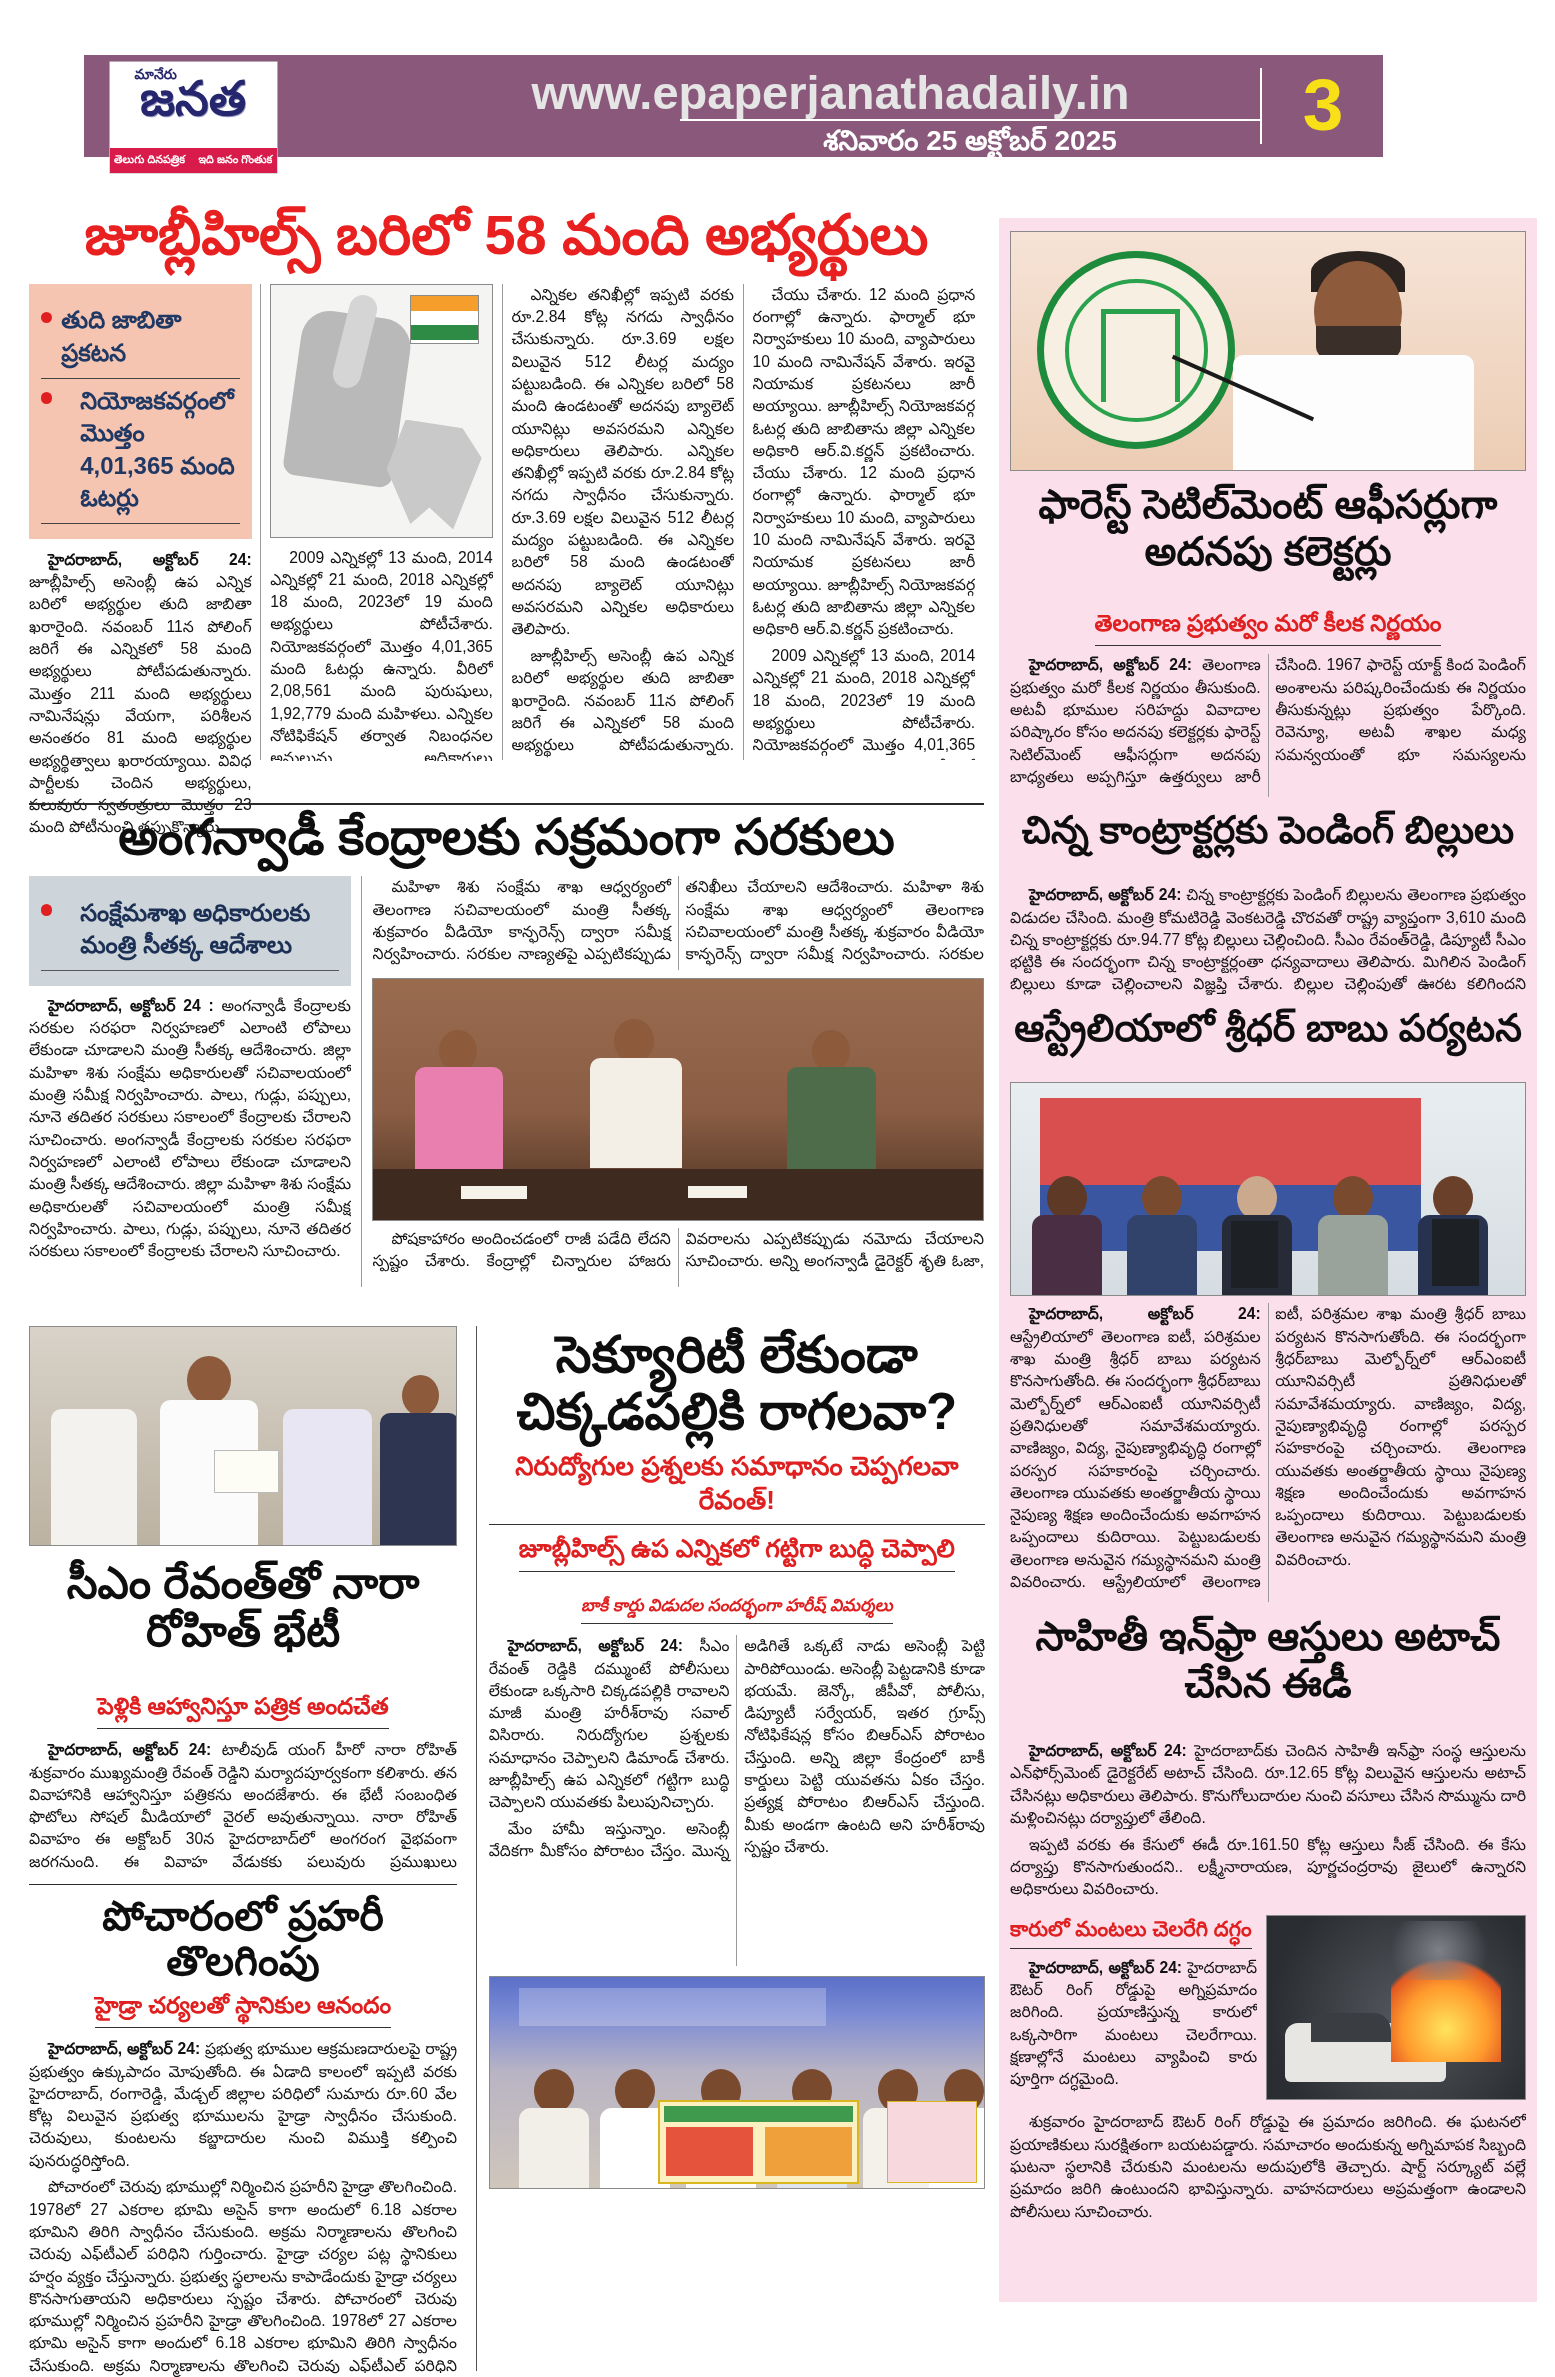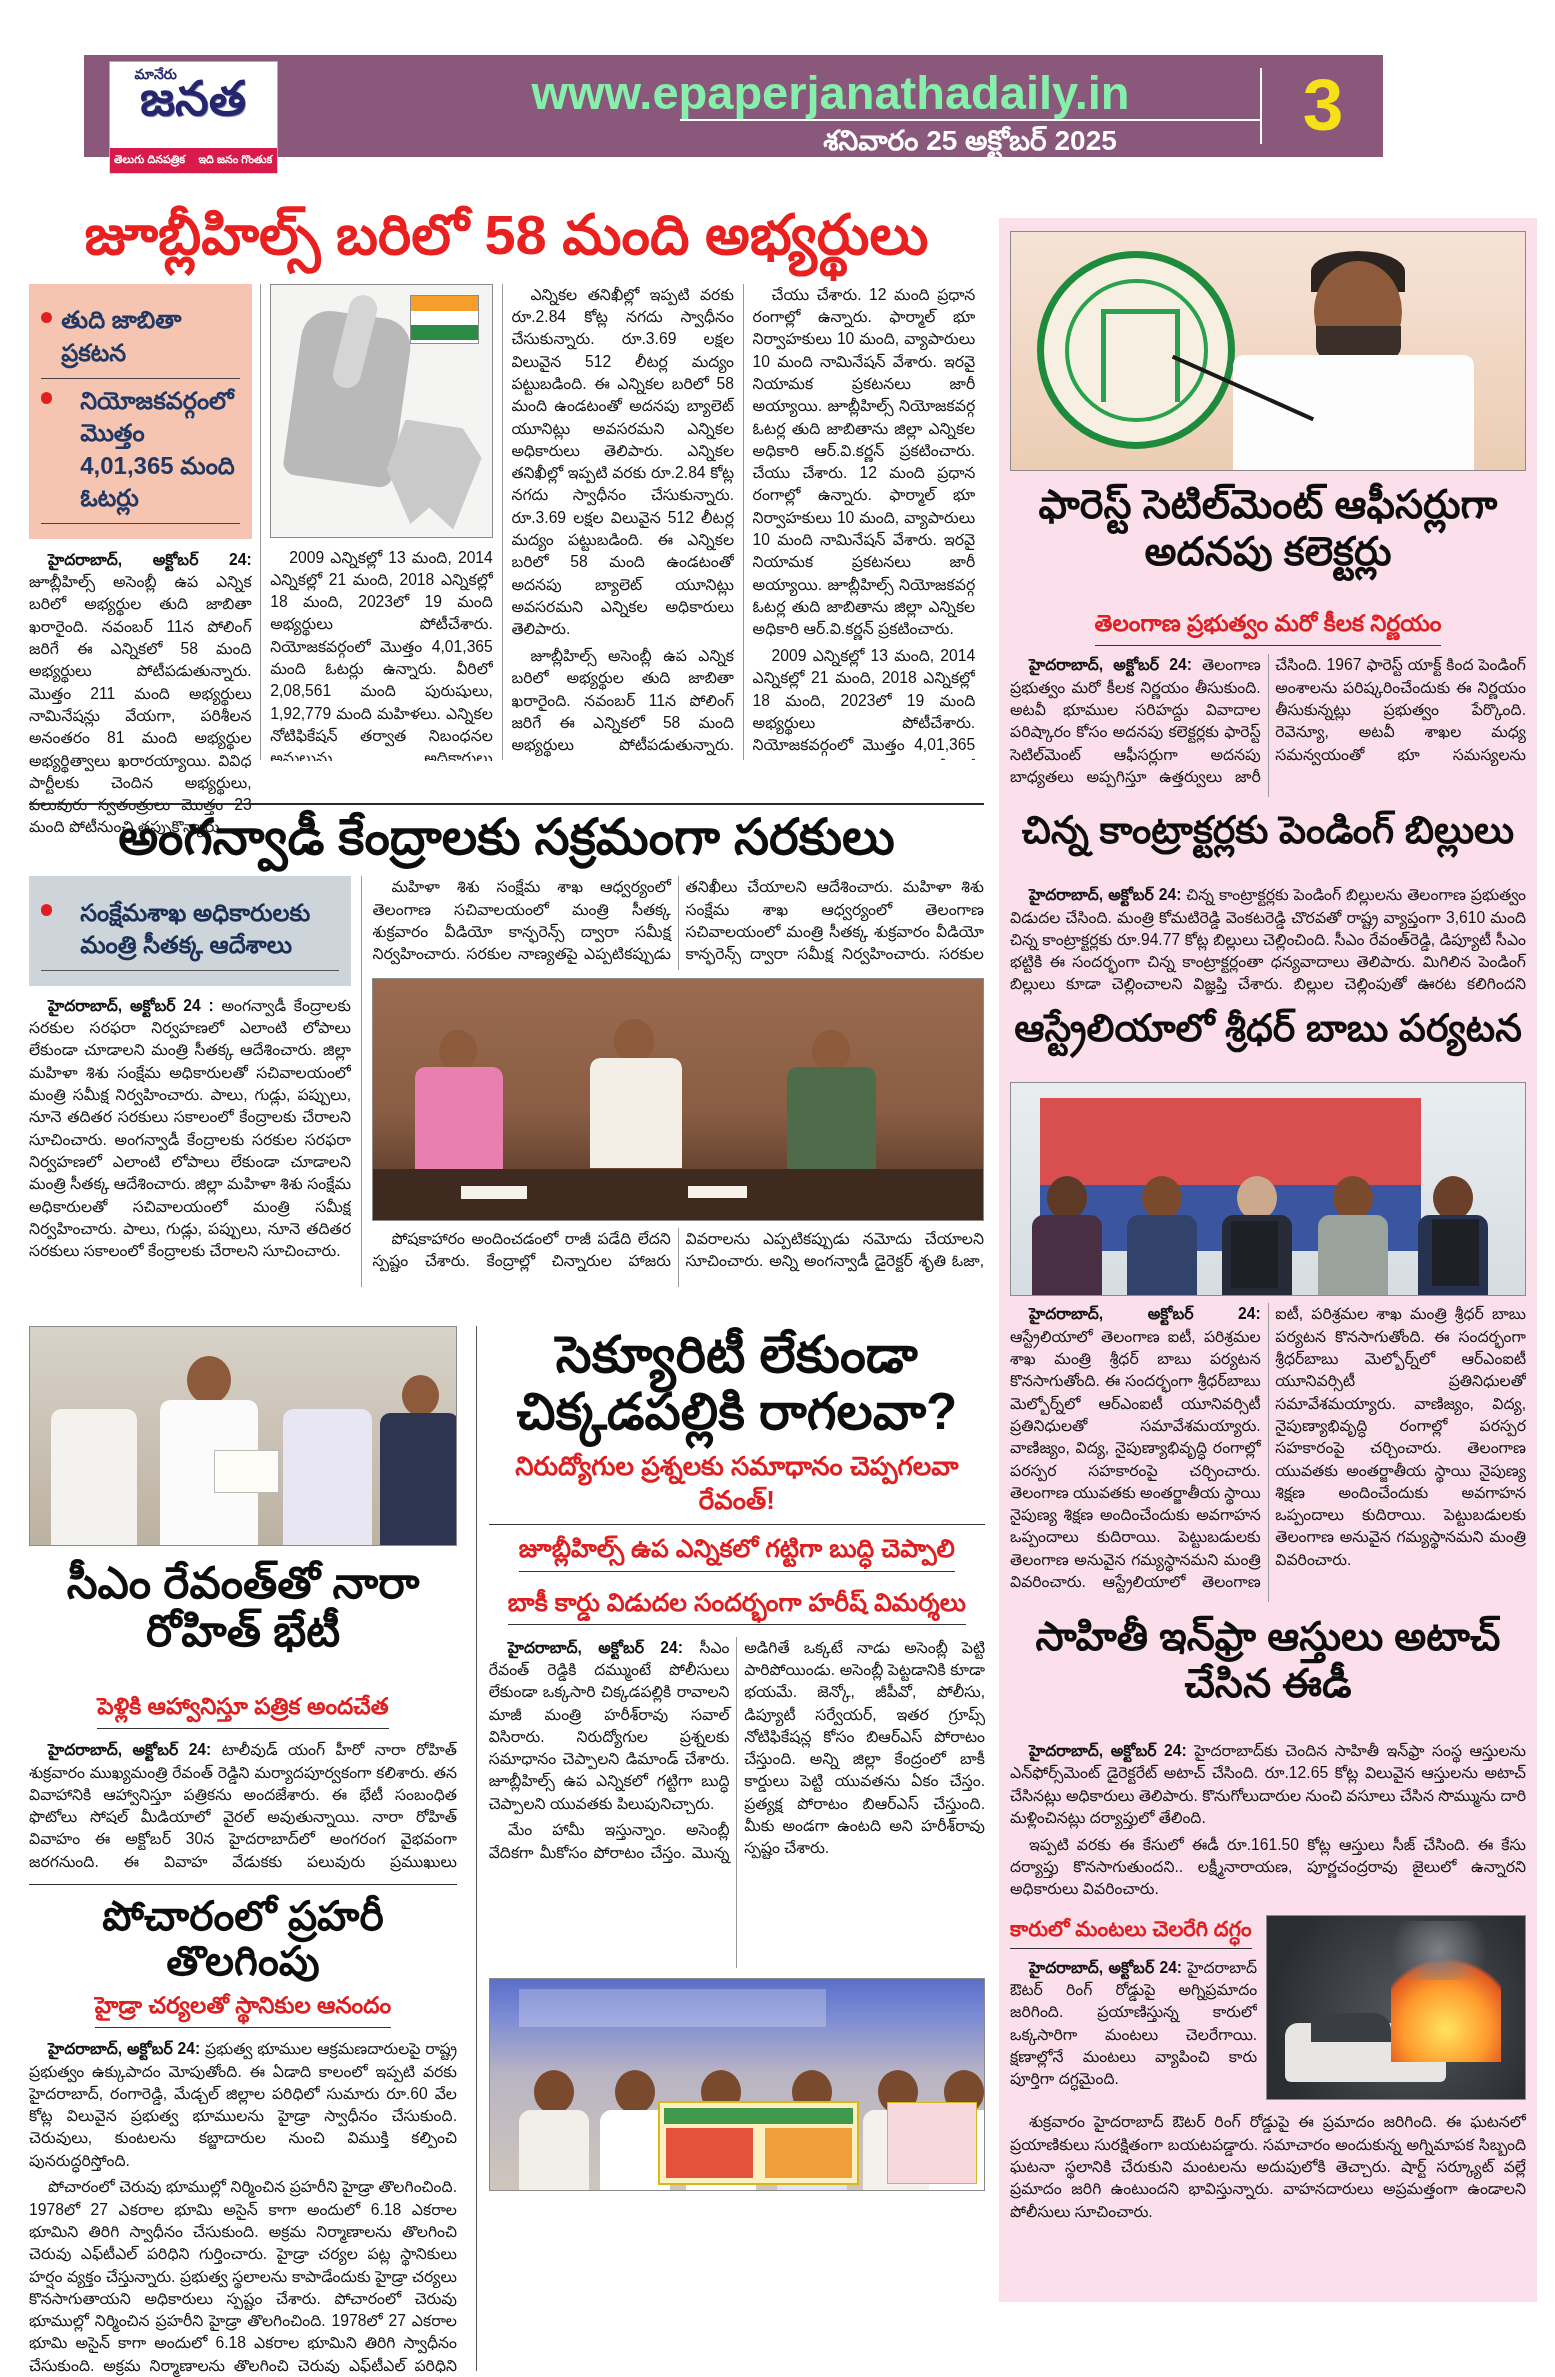--- a/index.html
+++ b/index.html
@@ -7,21 +7,21 @@
         font-family:"Liberation Sans","DejaVu Sans",sans-serif;color:#111;}
   
   .band{position:absolute;left:84px;top:55px;width:1299px;height:102px;background:#8a587a;}
   .logoBox{position:absolute;left:25.6px;top:7.3px;width:167px;height:111px;background:#ffffff;
            box-shadow:0 0 0 0.7px #c9c9c9;z-index:3;}
   .logoSmall{position:absolute;left:25px;top:4.4px;font-size:14px;font-weight:bold;color:#26266e;font-family:Liberation Mono, monospace;}
   .logoTitle{position:absolute;left:0;top:13px;width:100%;text-align:center;font-size:48px;line-height:1;
              font-weight:bold;color:#26266e;text-shadow:0.7px 0.7px 0 #9a9ac0;}
   .logoStrip{position:absolute;left:0;bottom:0;width:100%;height:25px;background:#d81b4a;color:#fff;
              display:flex;justify-content:space-between;align-items:center;font-size:11px;font-weight:bold;padding:0 4.4px;box-sizing:border-box;}
-  .url{position:absolute;left:315px;top:10.2px;width:863px;text-align:center;font-size:47px;font-weight:bold;color:#86efac;}
+  .url{position:absolute;left:315px;top:10.2px;width:863px;text-align:center;font-size:47px;font-weight:bold;color:#e5e5e5;}
   .hLine{position:absolute;left:596px;top:64px;width:580px;height:2.2px;background:#ffffff;}
   .hDate{position:absolute;left:596px;top:70px;width:580px;text-align:center;font-size:28px;font-weight:bold;color:#ffffff;}
   .vDiv{position:absolute;left:1176px;top:13px;width:2.2px;height:76px;background:#ffffff;}
   .pageNum{position:absolute;left:1184px;top:5.9px;width:110px;text-align:center;font-size:73px;line-height:88px;
            font-weight:bold;color:#f7e017;}
   
   .hlRed{color:#e8201f;font-weight:bold;text-align:center;}
   .hlBlack{color:#0e0e0e;font-weight:bold;text-align:center;}
   .subRed{color:#e02020;font-weight:bold;text-align:center;font-size:23px;line-height:1.3;}
   .subRed .u{display:inline-block;border-bottom:1.5px solid #333;padding-bottom:5.9px;}
@@ -225,21 +225,21 @@
       <p><b>హైదరాబాద్, అక్టోబర్ 24:</b>
          <span>ప్రభుత్వ భూముల ఆక్రమణదారులపై రాష్ట్ర ప్రభుత్వం ఉక్కుపాదం మోపుతోంది. ఈ ఏడాది కాలంలో ఇప్పటి వరకు హైదరాబాద్, రంగారెడ్డి, మేడ్చల్ జిల్లాల పరిధిలో సుమారు రూ.60 వేల కోట్ల విలువైన ప్రభుత్వ భూములను హైడ్రా స్వాధీనం చేసుకుంది. చెరువులు, కుంటలను కబ్జాదారుల నుంచి విముక్తి కల్పించి పునరుద్ధరిస్తోంది.</span></p>
       <p><span>పోచారంలో చెరువు భూముల్లో నిర్మించిన ప్రహరీని హైడ్రా తొలగించింది. 1978లో 27 ఎకరాల భూమి అసైన్ కాగా అందులో 6.18 ఎకరాల భూమిని తిరిగి స్వాధీనం చేసుకుంది. అక్రమ నిర్మాణాలను తొలగించి చెరువు ఎఫ్‌టీఎల్ పరిధిని గుర్తించారు. హైడ్రా చర్యల పట్ల స్థానికులు హర్షం వ్యక్తం చేస్తున్నారు. ప్రభుత్వ స్థలాలను కాపాడేందుకు హైడ్రా చర్యలు కొనసాగుతాయని అధికారులు స్పష్టం చేశారు. పోచారంలో చెరువు భూముల్లో నిర్మించిన ప్రహరీని హైడ్రా తొలగించింది. 1978లో 27 ఎకరాల భూమి అసైన్ కాగా అందులో 6.18 ఎకరాల భూమిని తిరిగి స్వాధీనం చేసుకుంది. అక్రమ నిర్మాణాలను తొలగించి చెరువు ఎఫ్‌టీఎల్ పరిధిని గుర్తించారు. హైడ్రా చర్యల పట్ల స్థానికులు హర్షం వ్యక్తం చేస్తున్నారు. ప్రభుత్వ స్థలాలను కాపాడేందుకు హైడ్రా చర్యలు కొనసాగుతాయని అధికారులు స్పష్టం చేశారు.</span></p>
     </div>
   </section>
 
   <section class="lowM">
     <h2 class="hlBlack secHl" style="margin:0;">సెక్యూరిటీ లేకుండా చిక్కడపల్లికి రాగలవా?</h2>
     <div class="subRed" style="font-size:26px;margin-top:10.2px;"><span class="u">నిరుద్యోగుల ప్రశ్నలకు సమాధానం చెప్పగలవా రేవంత్!</span></div>
     <div class="subRed" style="font-size:25px;margin-top:7.3px;"><span class="u">జూబ్లీహిల్స్ ఉప ఎన్నికలో గట్టిగా బుద్ధి చెప్పాలి</span></div>
-    <div class="subRed" style="font-size:25px;margin-top:14px;"><span class="u">బాకీ కార్డు విడుదల సందర్భంగా హరీష్ విమర్శలు</span></div>
+    <div class="subRed" style="font-size:17px;margin-top:23px;font-style:italic;"><span class="u">బాకీ కార్డు విడుదల సందర్భంగా హరీష్ విమర్శలు</span></div>
     <div class="body-t cols2" style="height:331px;margin-top:11.7px;">
       <p><b>హైదరాబాద్, అక్టోబర్ 24:</b>
          <span>సీఎం రేవంత్ రెడ్డికి దమ్ముంటే పోలీసులు లేకుండా ఒక్కసారి చిక్కడపల్లికి రావాలని మాజీ మంత్రి హరీశ్‌రావు సవాల్ విసిరారు. నిరుద్యోగుల ప్రశ్నలకు సమాధానం చెప్పాలని డిమాండ్ చేశారు. జూబ్లీహిల్స్ ఉప ఎన్నికలో గట్టిగా బుద్ధి చెప్పాలని యువతకు పిలుపునిచ్చారు.</span></p>
       <p><span>మేం హామీ ఇస్తున్నాం. అసెంబ్లీ వేదికగా మీకోసం పోరాటం చేస్తం. మొన్న అడిగితే ఒక్కటే నాడు అసెంబ్లీ పెట్టి పారిపోయిండు. అసెంబ్లీ పెట్టడానికి కూడా భయమే. జెన్కో, జీపీవో, పోలీసు, డిప్యూటీ సర్వేయర్, ఇతర గ్రూప్స్ నోటిఫికేషన్ల కోసం బిఆర్ఎస్ పోరాటం చేస్తుంది. అన్ని జిల్లా కేంద్రంలో బాకీ కార్డులు పెట్టి యువతను ఏకం చేస్తం. ప్రత్యక్ష పోరాటం బిఆర్ఎస్ చేస్తుంది. మీకు అండగా ఉంటది అని హరీశ్‌రావు స్పష్టం చేశారు.</span></p>
     </div>
     <div class="photo rallyPhoto">
       <div style="position:absolute;left:29px;top:10.2px;width:307px;height:38px;background:rgba(255,255,255,.25);"></div>
       <div class="fig" style="left:29px;">
           <div class="h"></div>
           <div class="b" style="background:#f2efe8;"></div>

